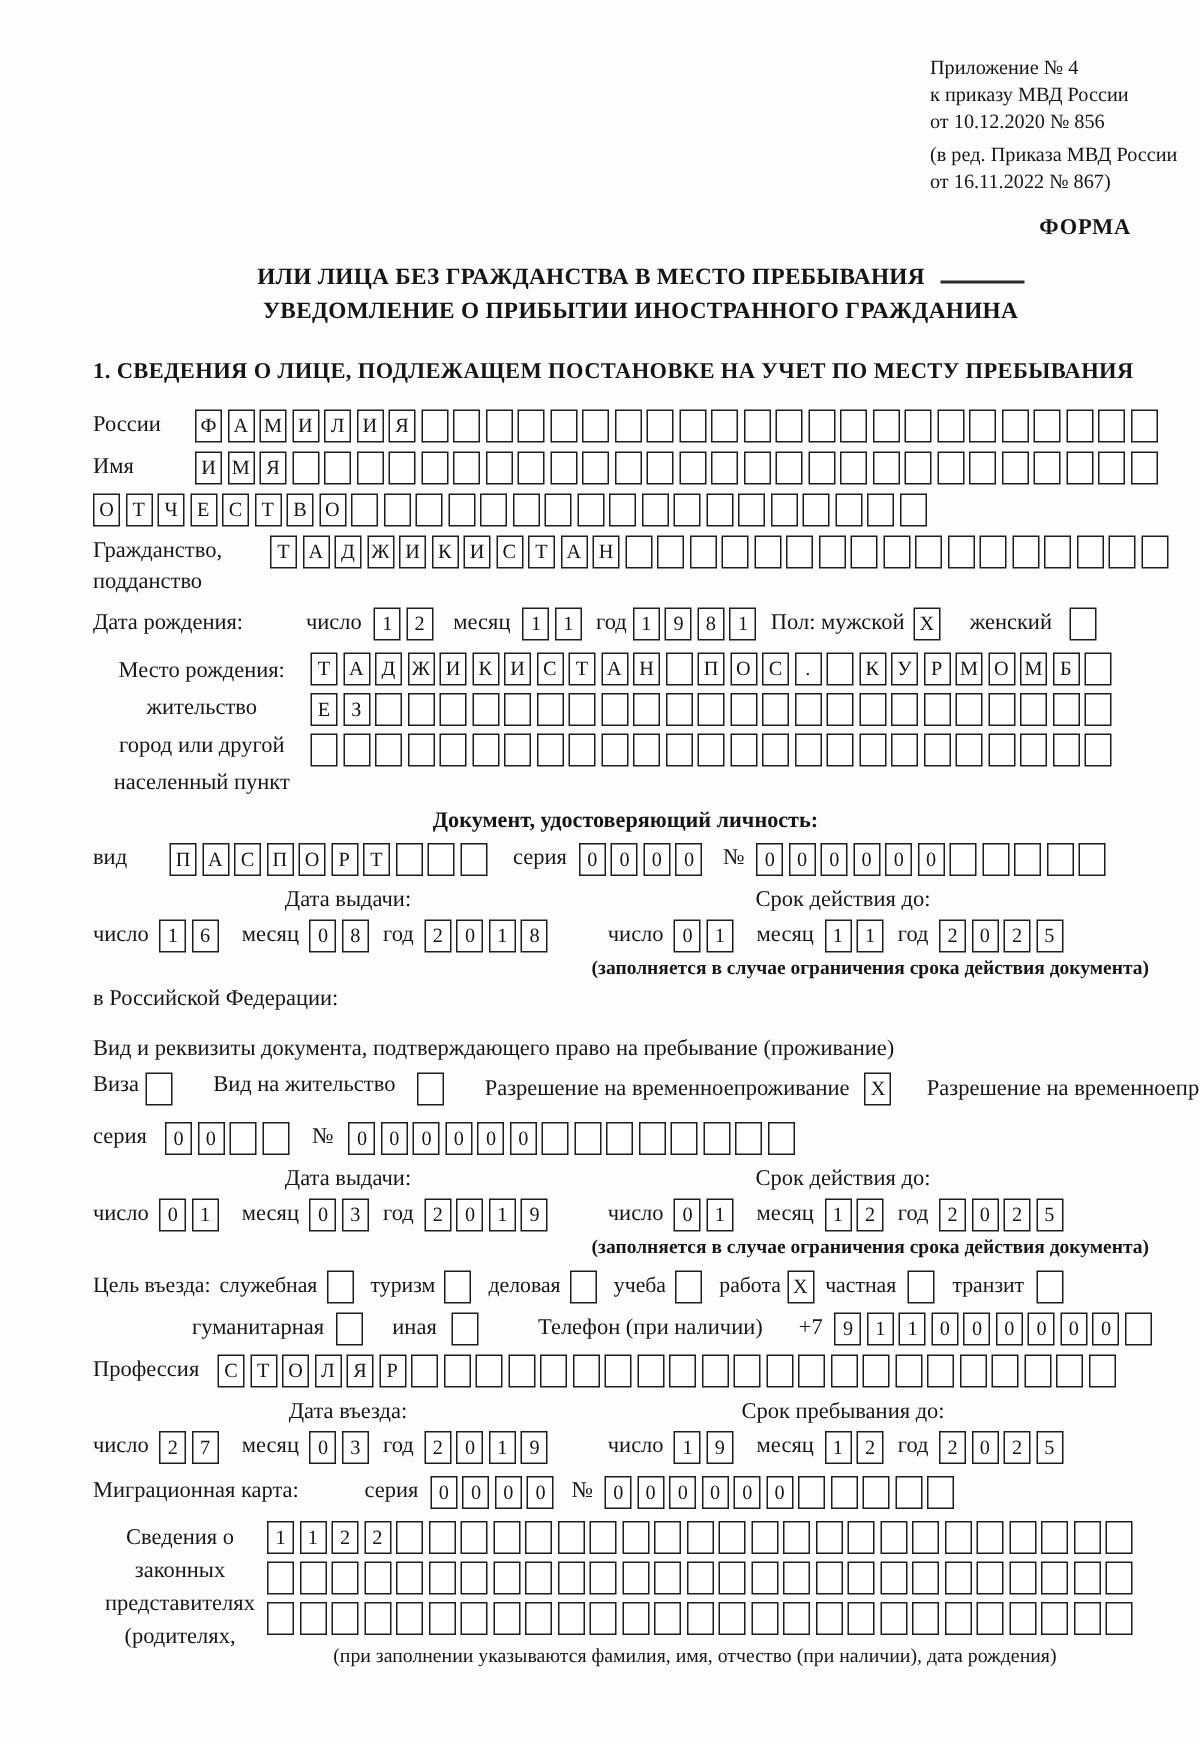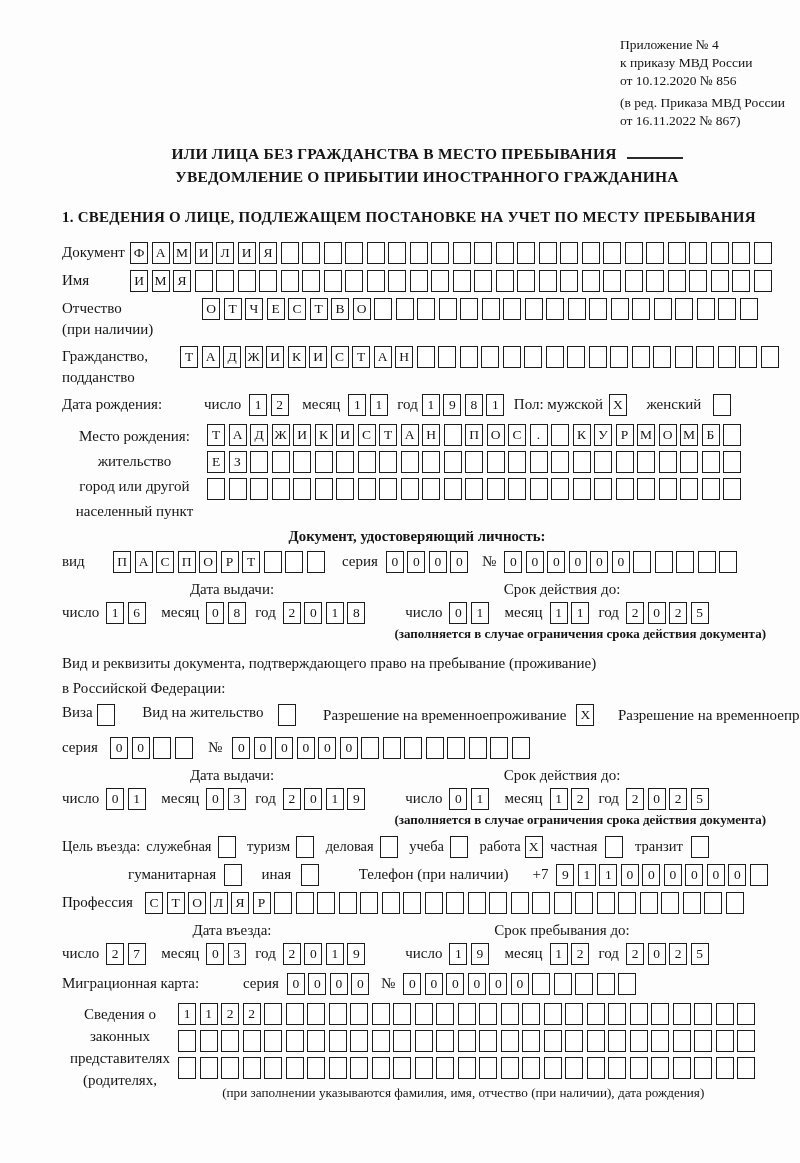--- a/index.html
+++ b/index.html
@@ -69,32 +69,33 @@
 
   <div class="refblock">
     <span class="rline">Приложение № 4</span>
     <span class="rline">к приказу МВД России</span>
     <span class="rline">от 10.12.2020 № 856</span>
     <div class="refgap"></div>
     <span class="rline">(в ред. Приказа МВД России</span>
     <span class="rline">от 16.11.2022 № 867)</span>
   </div>
 
+  <div class="forma">ФОРМА</div>
 
   <div class="title">
     <div>
       <span>ИЛИ ЛИЦА БЕЗ ГРАЖДАНСТВА В МЕСТО ПРЕБЫВАНИЯ</span><span class="blank-line"></span>
     </div>
     <div>УВЕДОМЛЕНИЕ О ПРИБЫТИИ ИНОСТРАННОГО ГРАЖДАНИНА</div>
   </div>
 
   <div class="sec-heading">1. СВЕДЕНИЯ О ЛИЦЕ, ПОДЛЕЖАЩЕМ ПОСТАНОВКЕ НА УЧЕТ ПО МЕСТУ ПРЕБЫВАНИЯ</div>
 
   <div class="row" style="margin-top:16px">
-    <span class="lbl w68">Документ</span>
+    <span class="lbl w68">России</span>
     <span class="boxes">
         <span class="cbox">Ф</span>
         <span class="cbox">А</span>
         <span class="cbox">М</span>
         <span class="cbox">И</span>
         <span class="cbox">Л</span>
         <span class="cbox">И</span>
         <span class="cbox">Я</span>
         <span class="cbox">&nbsp;</span>
         <span class="cbox">&nbsp;</span>
@@ -152,24 +153,20 @@
         <span class="cbox">&nbsp;</span>
         <span class="cbox">&nbsp;</span>
         <span class="cbox">&nbsp;</span>
         <span class="cbox">&nbsp;</span>
         <span class="cbox">&nbsp;</span>
         <span class="cbox">&nbsp;</span>
       </span>
   </div>
 
   <div class="row top">
-    <span class="lbl2 w140">
-      <span style="display:block">Отчество</span>
-      <span style="display:block">(при наличии)</span>
-    </span>
     <span class="boxes">
         <span class="cbox">О</span>
         <span class="cbox">Т</span>
         <span class="cbox">Ч</span>
         <span class="cbox">Е</span>
         <span class="cbox">С</span>
         <span class="cbox">Т</span>
         <span class="cbox">В</span>
         <span class="cbox">О</span>
         <span class="cbox">&nbsp;</span>
@@ -431,22 +428,22 @@
           <span class="cbox">2</span>
           <span class="cbox">0</span>
           <span class="cbox">2</span>
           <span class="cbox">5</span>
         </span>
     </span>
   </div>
 
   <div class="note">(заполняется в случае ограничения срока действия документа)</div>
 
+  <div class="longline" style="margin-top:2px">в Российской Федерации:</div>
   <div class="longline">Вид и реквизиты документа, подтверждающего право на пребывание (проживание)</div>
-  <div class="longline" style="margin-top:2px">в Российской Федерации:</div>
 
   <div class="visa-row">
     <span class="pair">
       <span>Виза</span>
       <span class="boxes g4">
           <span class="cbox">&nbsp;</span>
         </span>
     </span>
     <span class="pair g24">
       <span>Вид на жительство</span>

